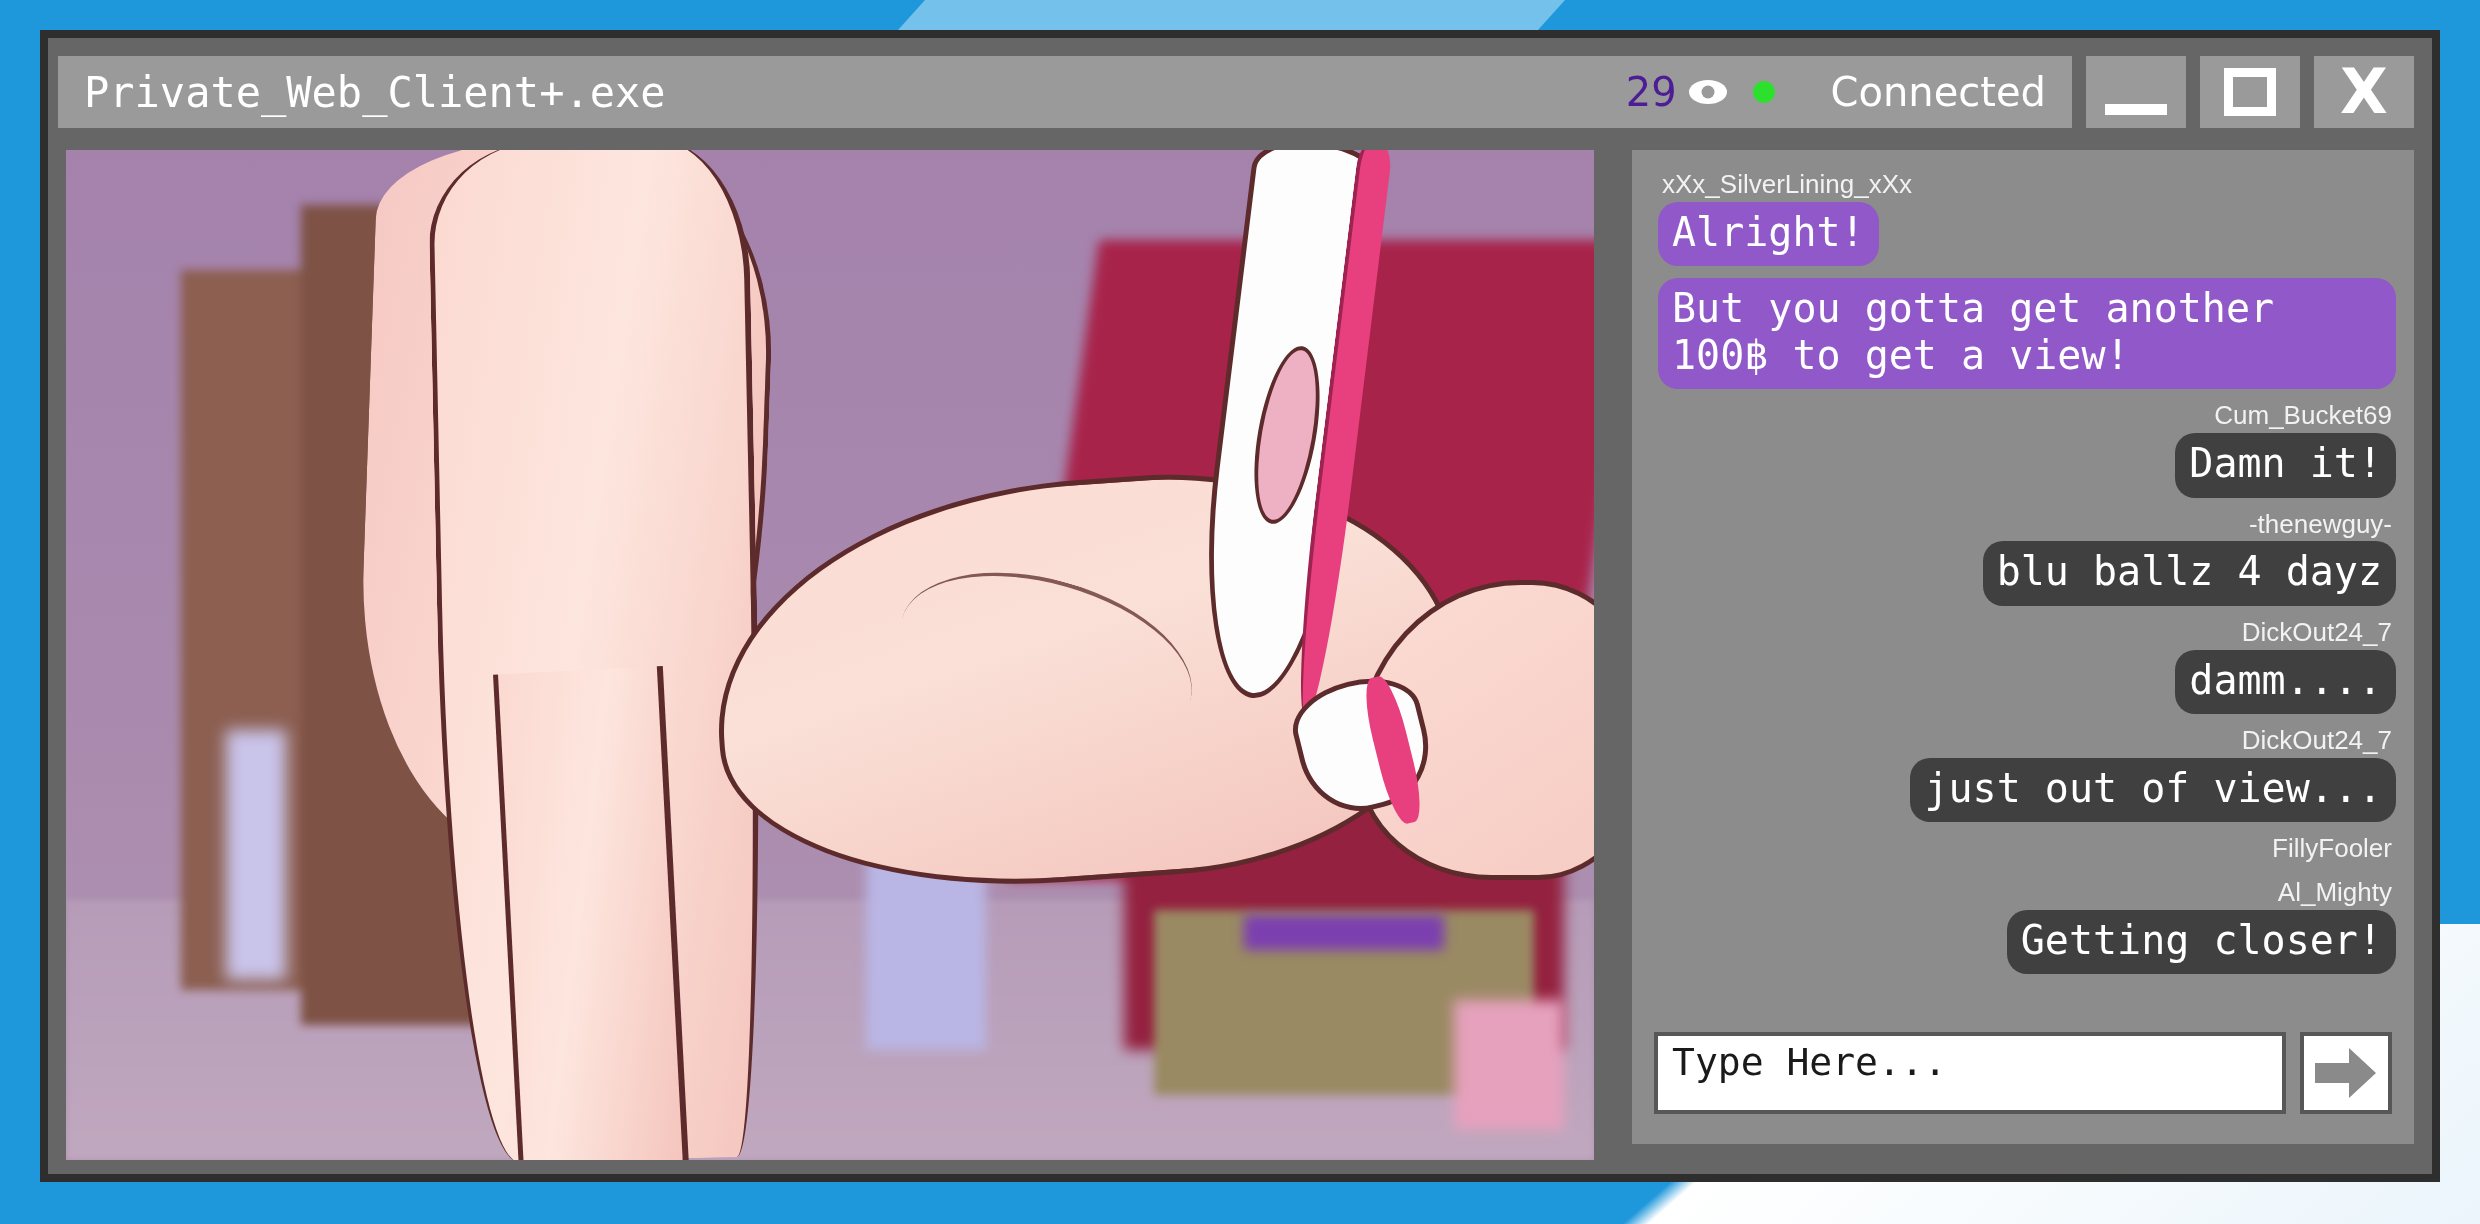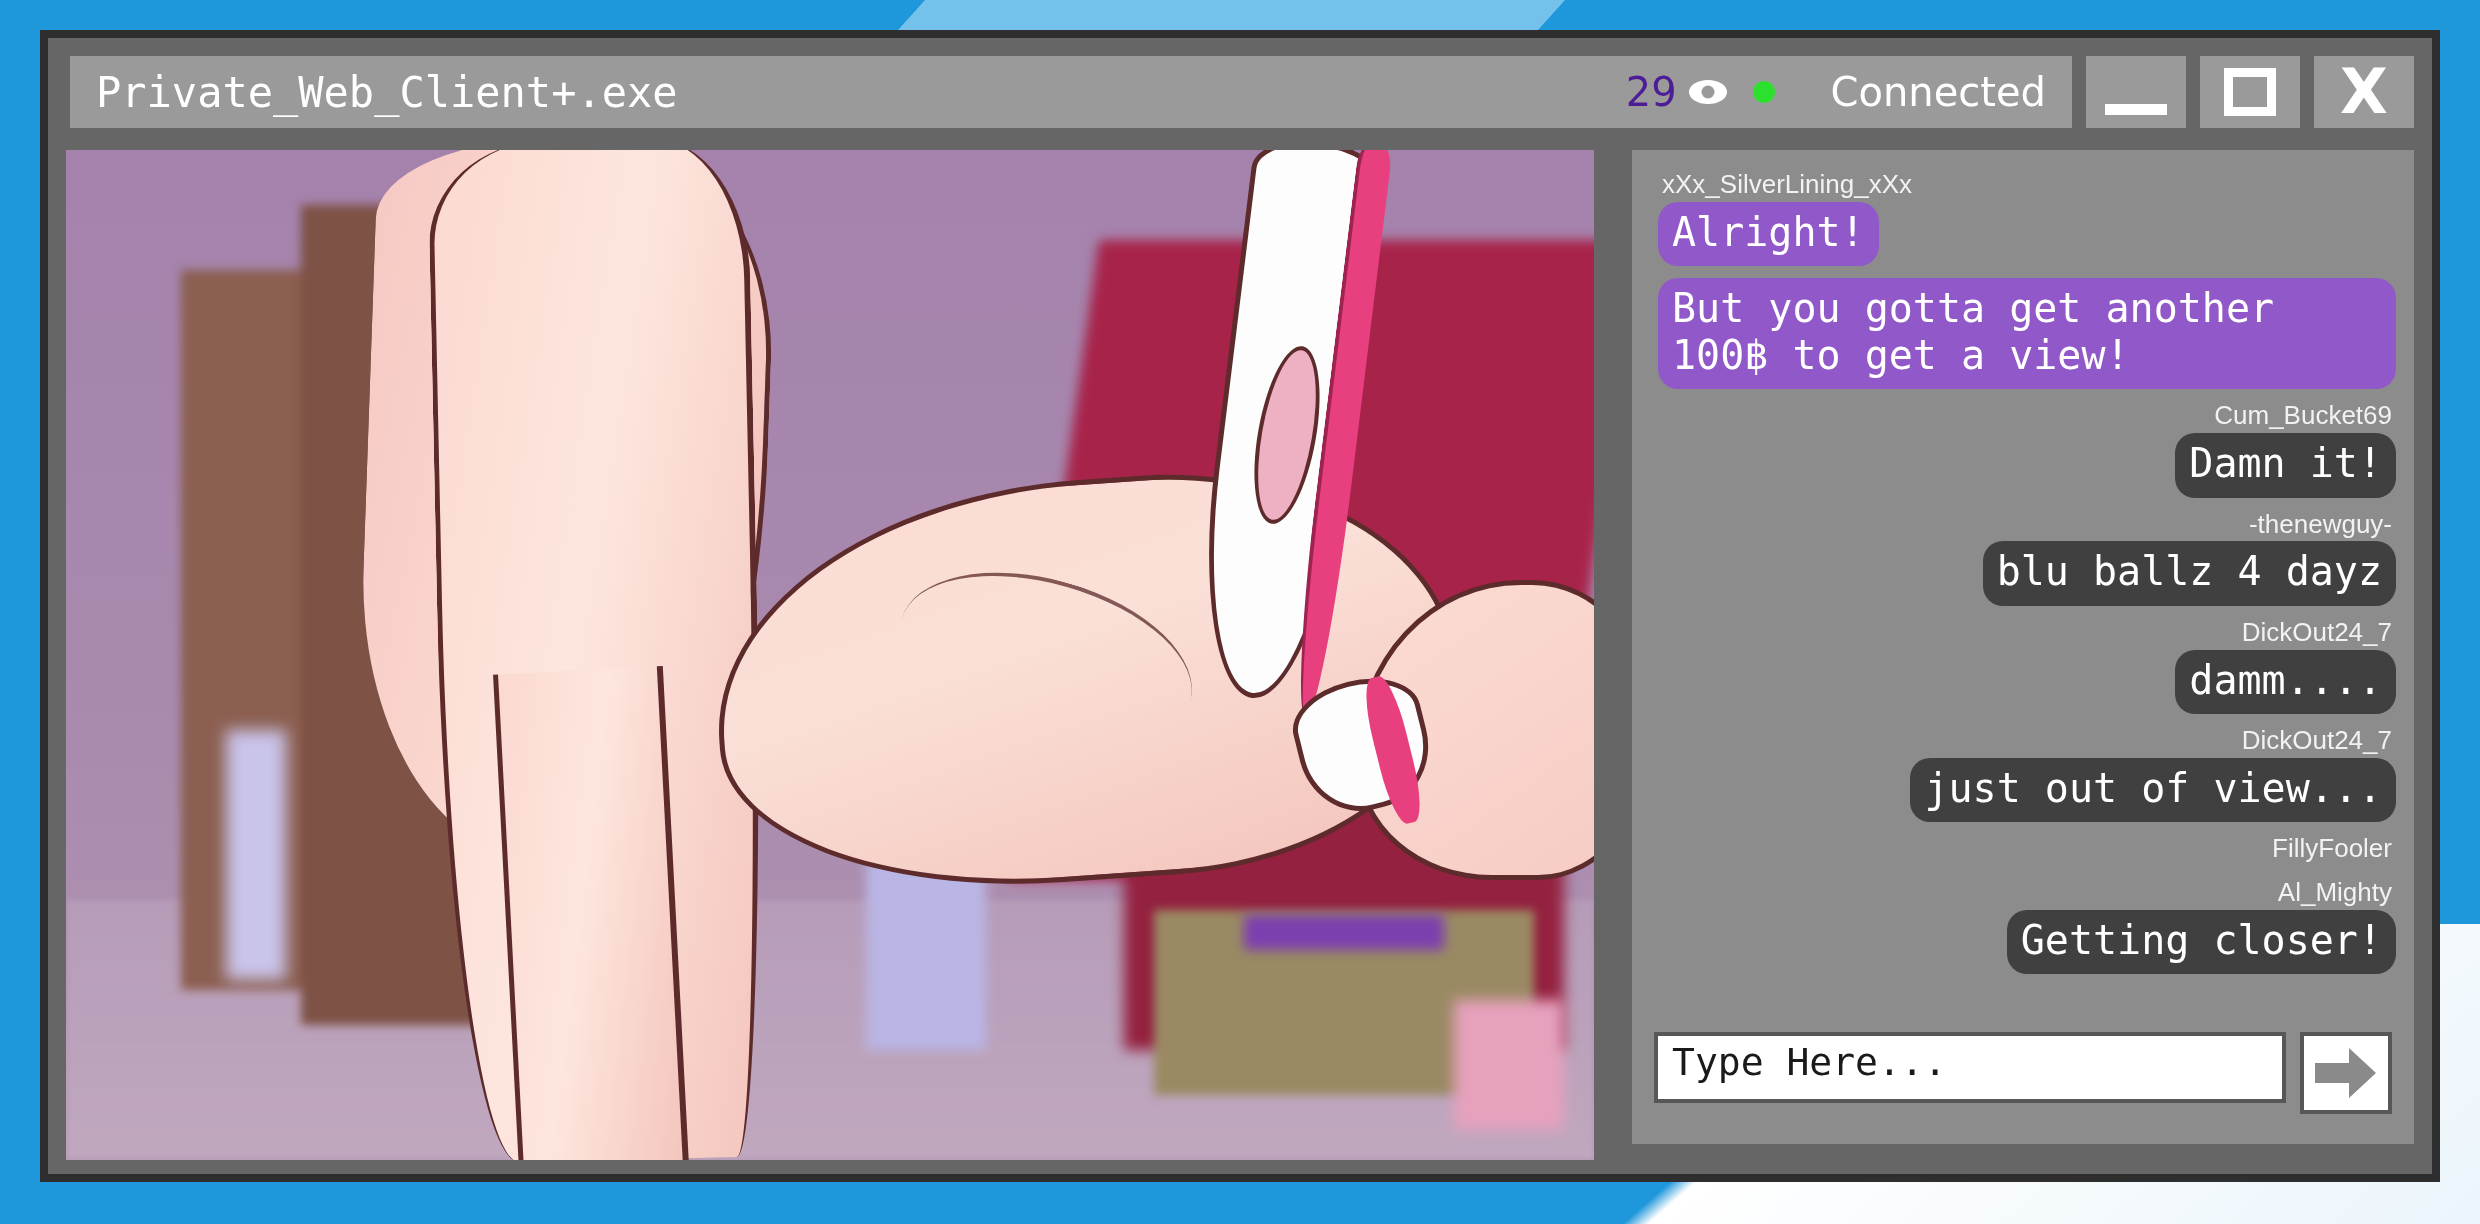--- a/index.html
+++ b/index.html
@@ -45,21 +45,21 @@
     top: 30px;
     width: 2400px;
     height: 1152px;
     background: #666666;
     border: 8px solid #2e2e2e;
   }
 
   
   #titlebar-row {
     position: absolute;
-    left: 22px;
+    left: 10px;
     top: 18px;
     right: 18px;
     height: 72px;
     display: flex;
     align-items: stretch;
     gap: 14px;
   }
   #titlebar {
     flex: 1;
     background: #9a9a9a;
@@ -402,21 +402,21 @@
 
   
   #composer {
     display: flex;
     align-items: stretch;
     gap: 14px;
     padding: 16px 4px 30px 4px;
   }
   #chat-input {
     flex: 1;
-    height: 71px;
+    height: 82px;
     background: #ffffff;
     border: 4px solid #575757;
     display: flex;
     align-items: flex-start;
     padding: 6px 14px;
   }
   #chat-input-text {
     color: #1a1a1a;
     font-size: 38px;
     font-family: "DejaVu Sans Mono", monospace;

